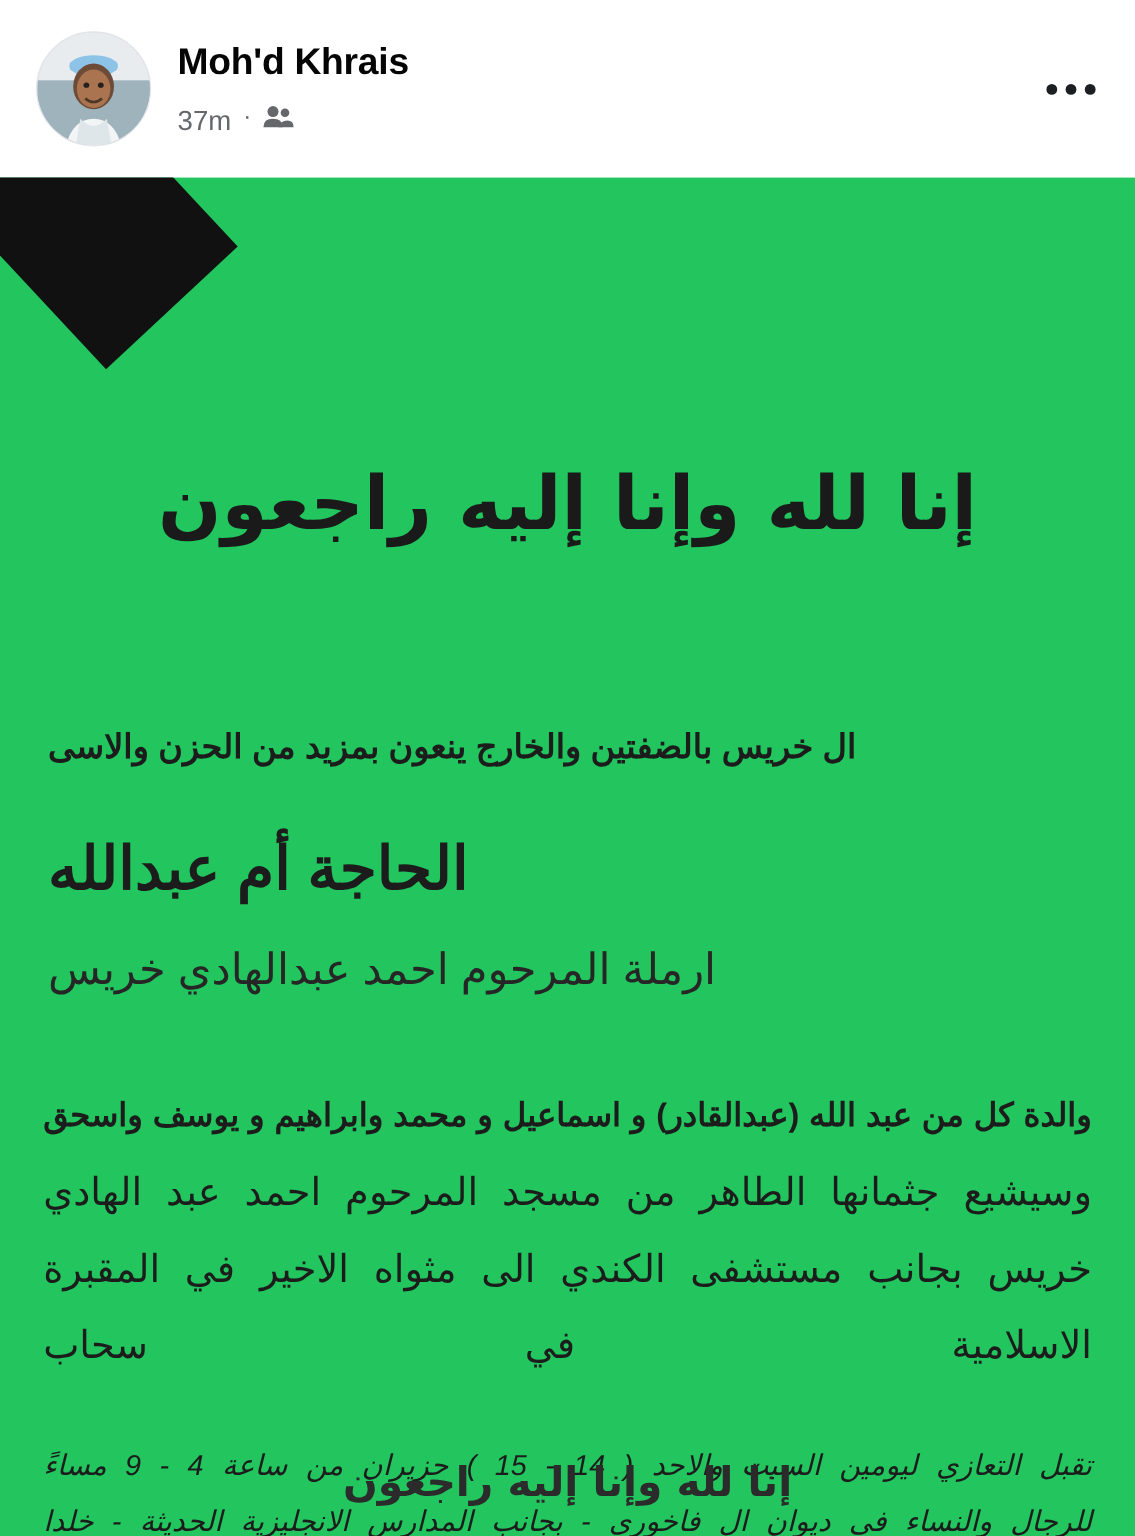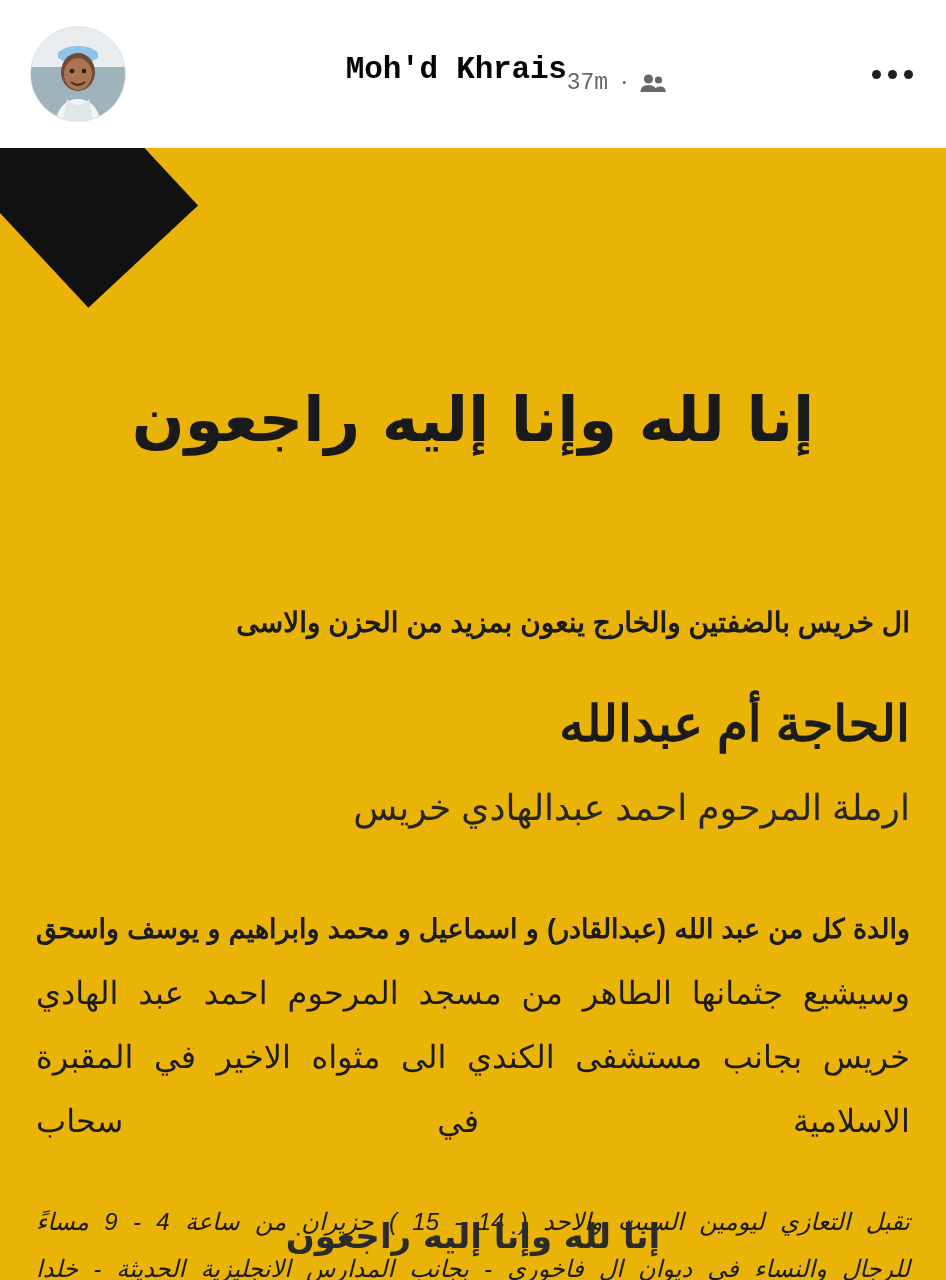--- a/index.html
+++ b/index.html
@@ -35,37 +35,36 @@
     position: relative;
     border: 1px solid #e4e6eb;
   }
   .avatar-art {
     position: absolute;
     inset: 0;
   }
   .author-block {
     margin-left: 22px;
     display: flex;
-    flex-direction: row;
+    flex-direction: column;
     justify-content: center;
     flex: 1 1 auto;
     min-width: 0;
-    font-family: Liberation Mono, monospace;
   }
   .author-name {
     font-size: 31px;
     font-weight: bold;
     color: #050505;
     letter-spacing: -0.2px;
     line-height: 1.15;
   }
   .meta-row {
     margin-top: 18px;
     display: flex;
-    align-items: center;
+    align-items: flex-start;
     gap: 10px;
     color: #65676b;
     font-size: 23px;
   }
   .meta-dot {
     color: #65676b;
     font-size: 20px;
     line-height: 1;
   }
   .audience-icon {
@@ -89,21 +88,21 @@
     border-radius: 50%;
     background: #1c1e21;
     display: block;
   }
 
   
   .card {
     position: relative;
     width: 946px;
     height: 1132px;
-    background: #eab308;
+    background: #22c55e;
     overflow: hidden;
     box-sizing: border-box;
   }
   
   .ribbon {
     position: absolute;
     top: -120px;
     left: -210px;
     width: 420px;
     height: 150px;
@@ -124,23 +123,23 @@
     direction: rtl;
     line-height: 1.3;
     font-weight: bold;
     letter-spacing: -2px;
   }
 
   .lines {
     position: absolute;
     top: 430px;
     left: 40px;
-    right: 36px;
-    direction: rtl;
-    text-align: right;
+    right: 54px;
+    direction: rtl;
+    text-align: left;
     color: #1c1c1c;
   }
   .line-intro {
     font-size: 28px;
     font-weight: bold;
     margin-top: 28px;
     letter-spacing: 0px;
   }
   .line-name {
     font-size: 50px;

